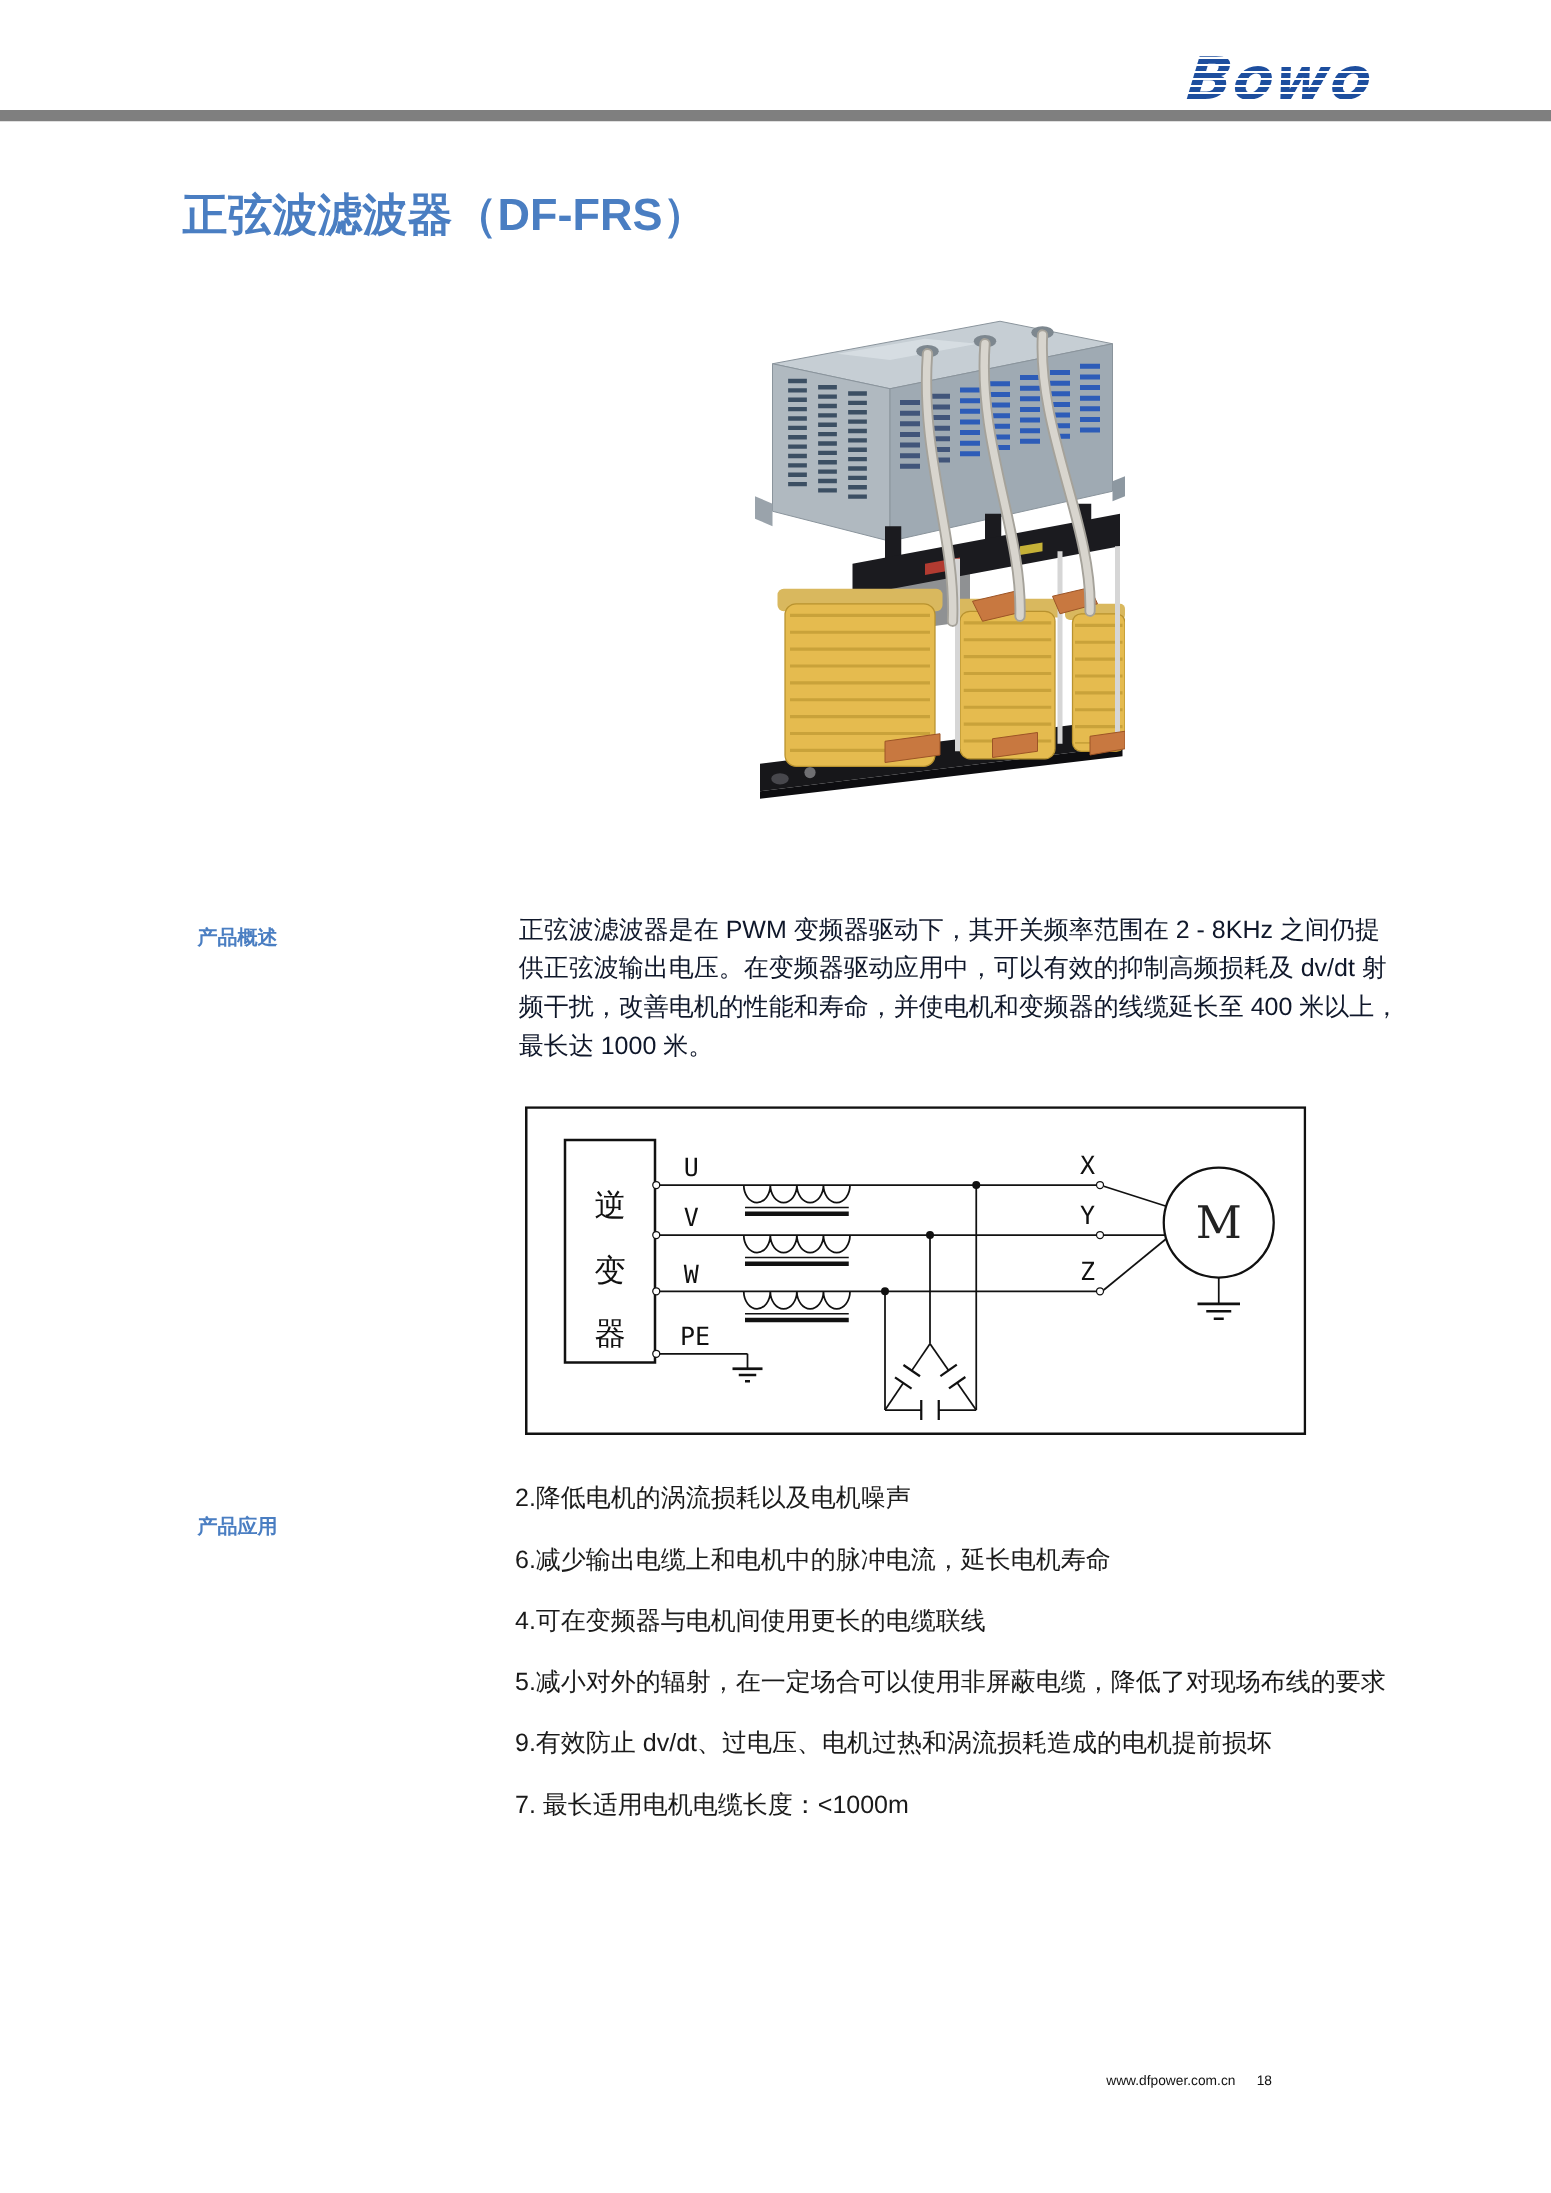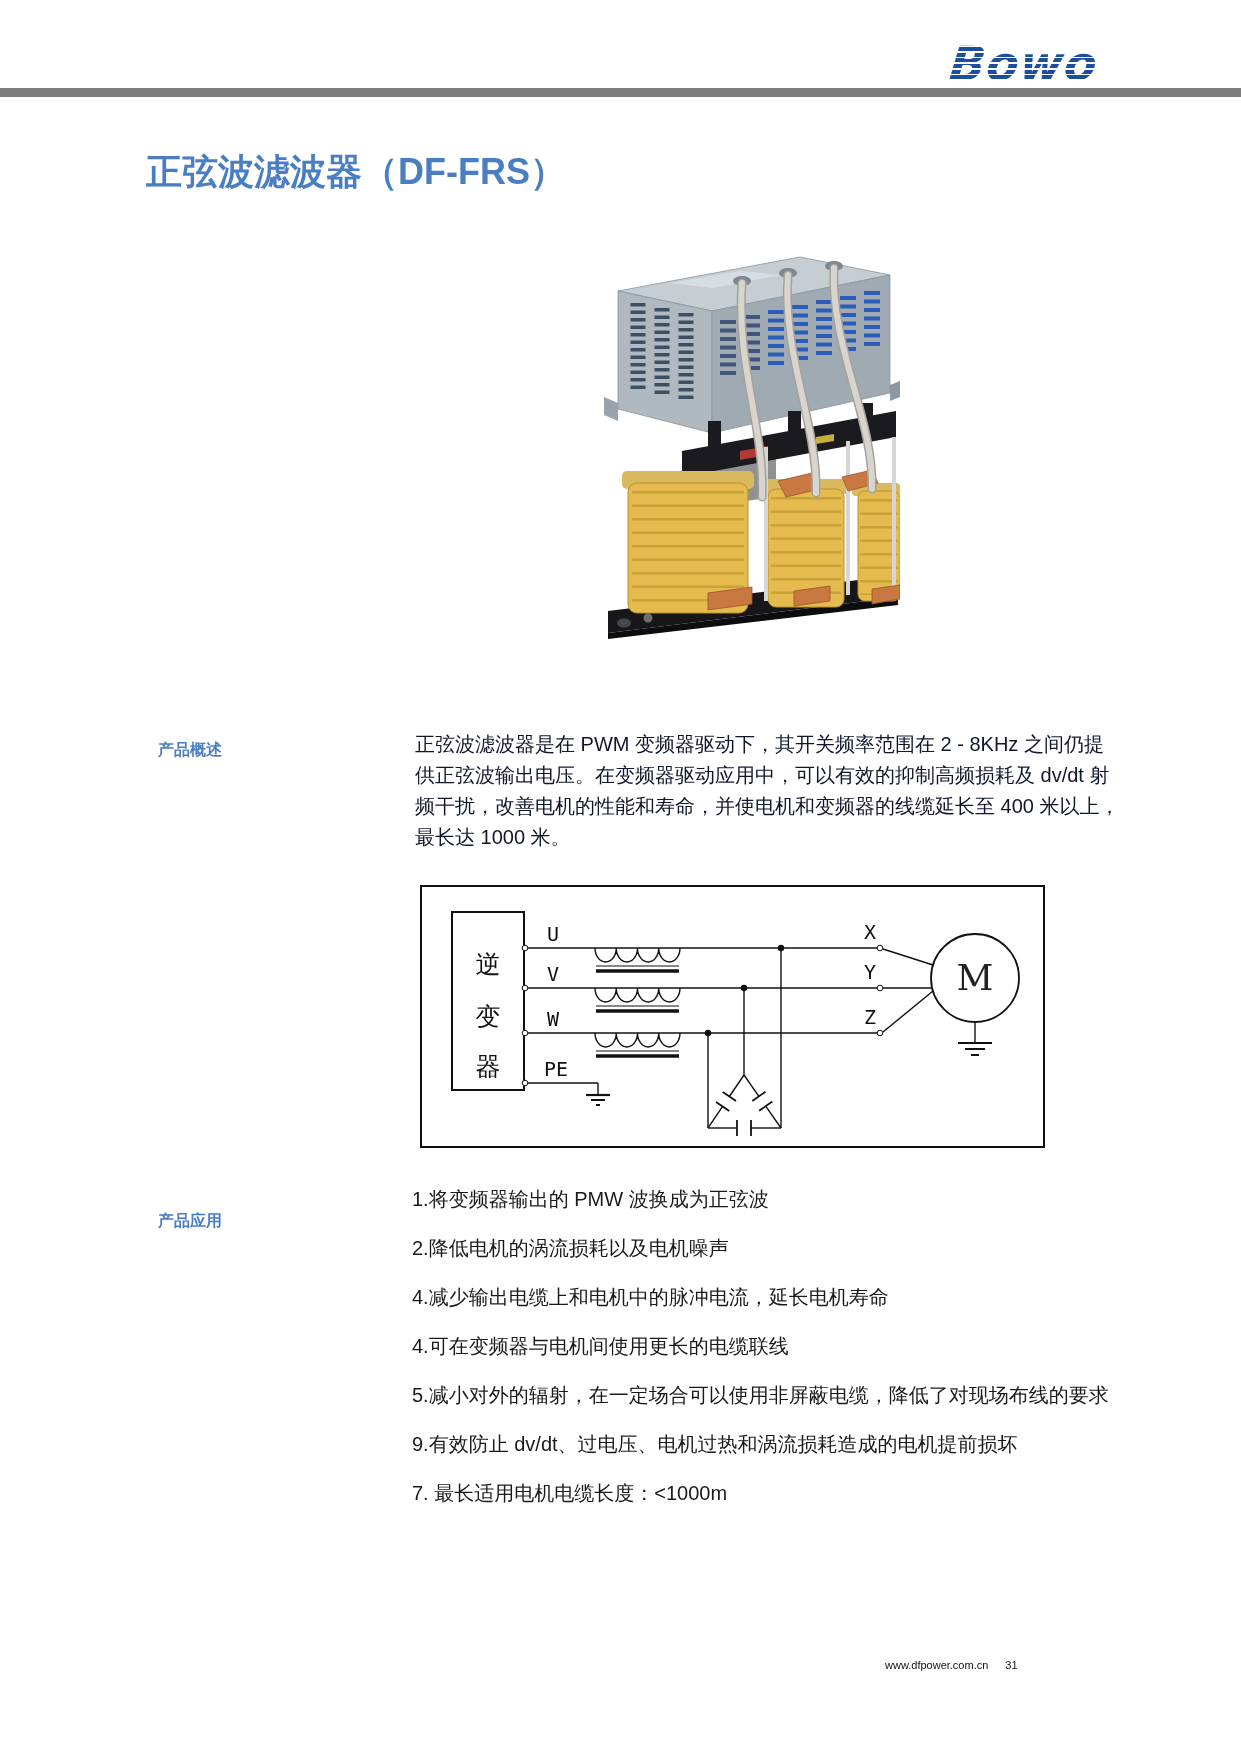--- a/index.html
+++ b/index.html
@@ -261,27 +261,26 @@
         <line x1="538" y1="158" x2="572" y2="158" stroke-width="2.2"></line>
         <line x1="545" y1="164" x2="565" y2="164" stroke-width="2"></line>
         <line x1="551" y1="170" x2="559" y2="170" stroke-width="2"></line>
       </g>
       <text class="dmotor" x="555" y="105" text-anchor="middle">M</text>
     </svg>
   </div>
 
   <div class="section-label label-apps">产品应用</div>
   <div class="apps-list">
-    <div class="item">1.将变频器输出的 PMW 波换成为正弦波</div>
     <div class="item">2.降低电机的涡流损耗以及电机噪声</div>
-    <div class="item">4.减少输出电缆上和电机中的脉冲电流，延长电机寿命</div>
+    <div class="item">6.减少输出电缆上和电机中的脉冲电流，延长电机寿命</div>
     <div class="item">4.可在变频器与电机间使用更长的电缆联线</div>
     <div class="item">5.减小对外的辐射，在一定场合可以使用非屏蔽电缆，降低了对现场布线的要求</div>
     <div class="item">9.有效防止 dv/dt、过电压、电机过热和涡流损耗造成的电机提前损坏</div>
     <div class="item">7. 最长适用电机电缆长度：&lt;1000m</div>
   </div>
 
   <div class="footer">
     <span>www.dfpower.com.cn</span>
-    <span>31</span>
+    <span>18</span>
   </div>
 
 </div>
 
 </body></html>

